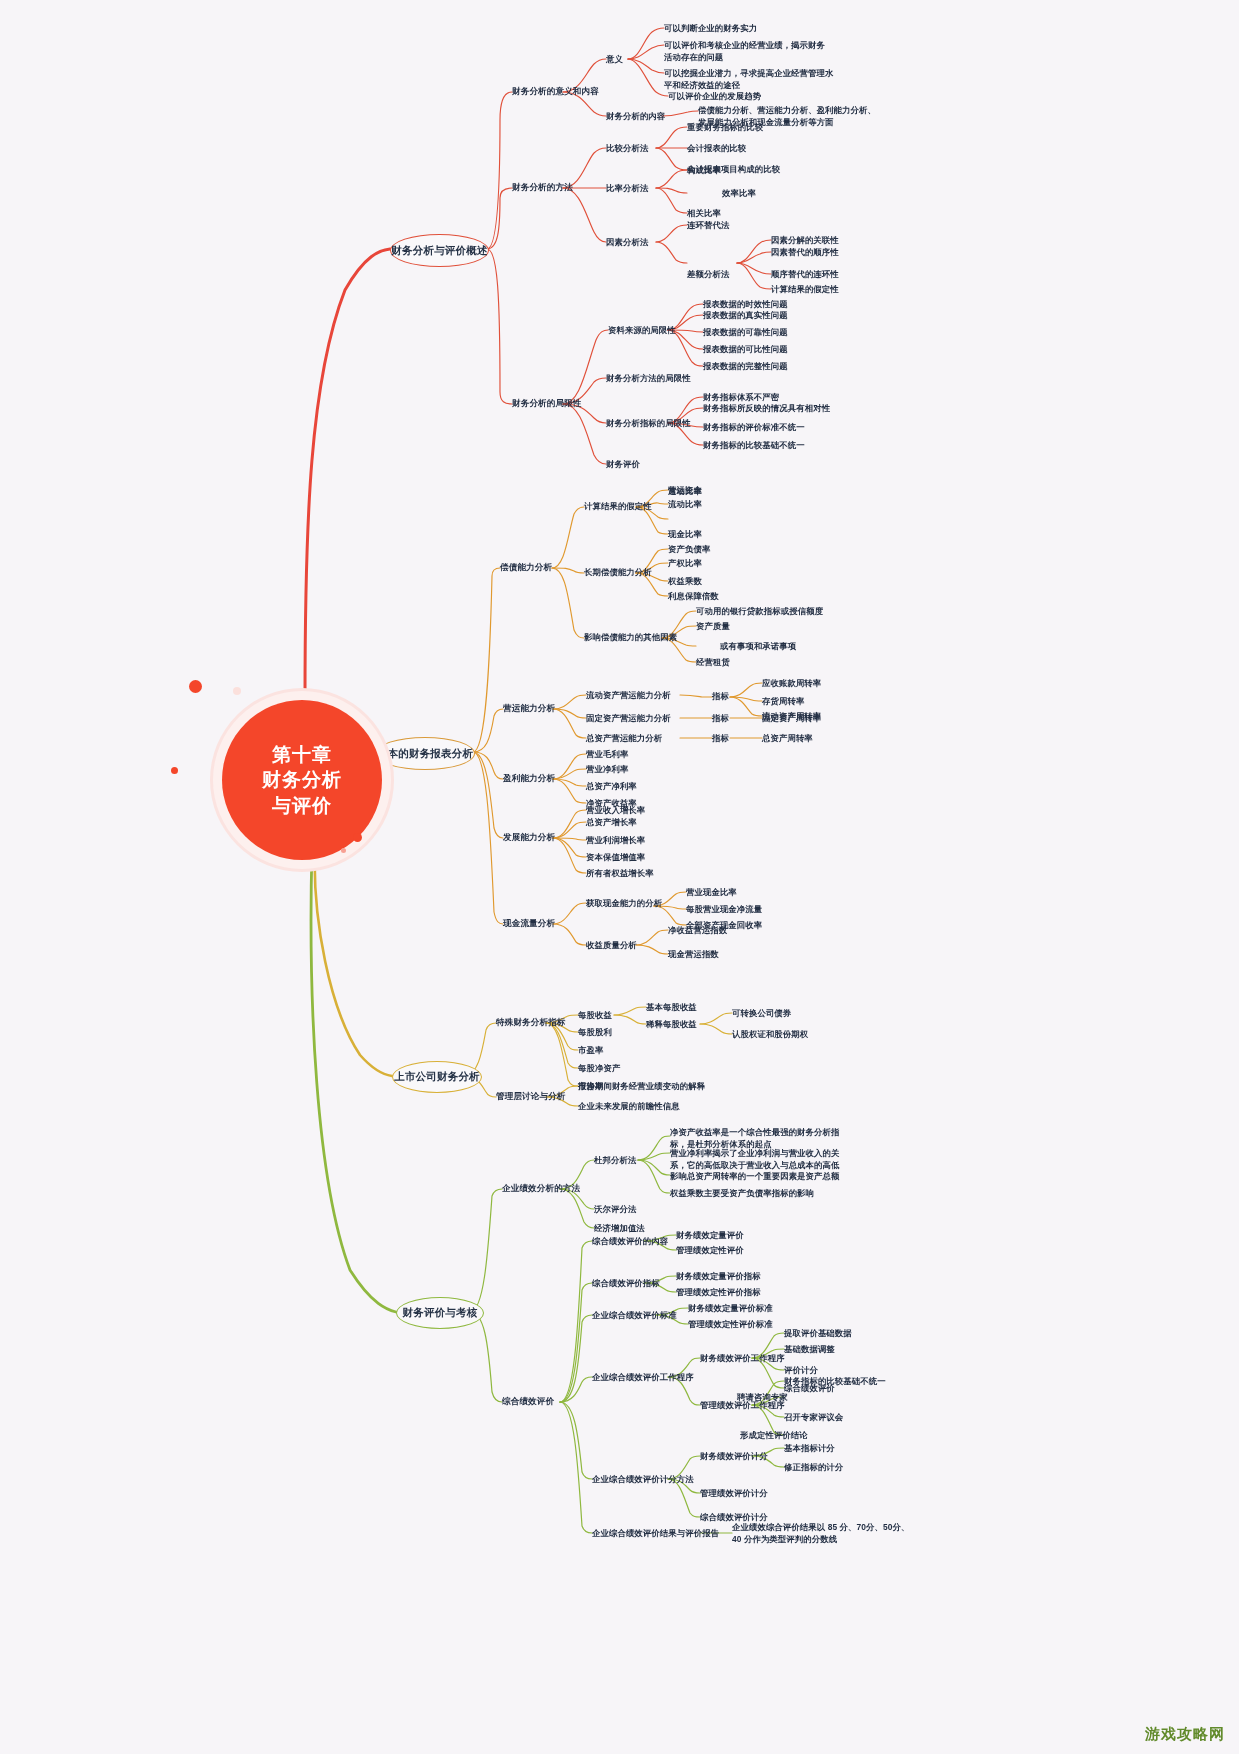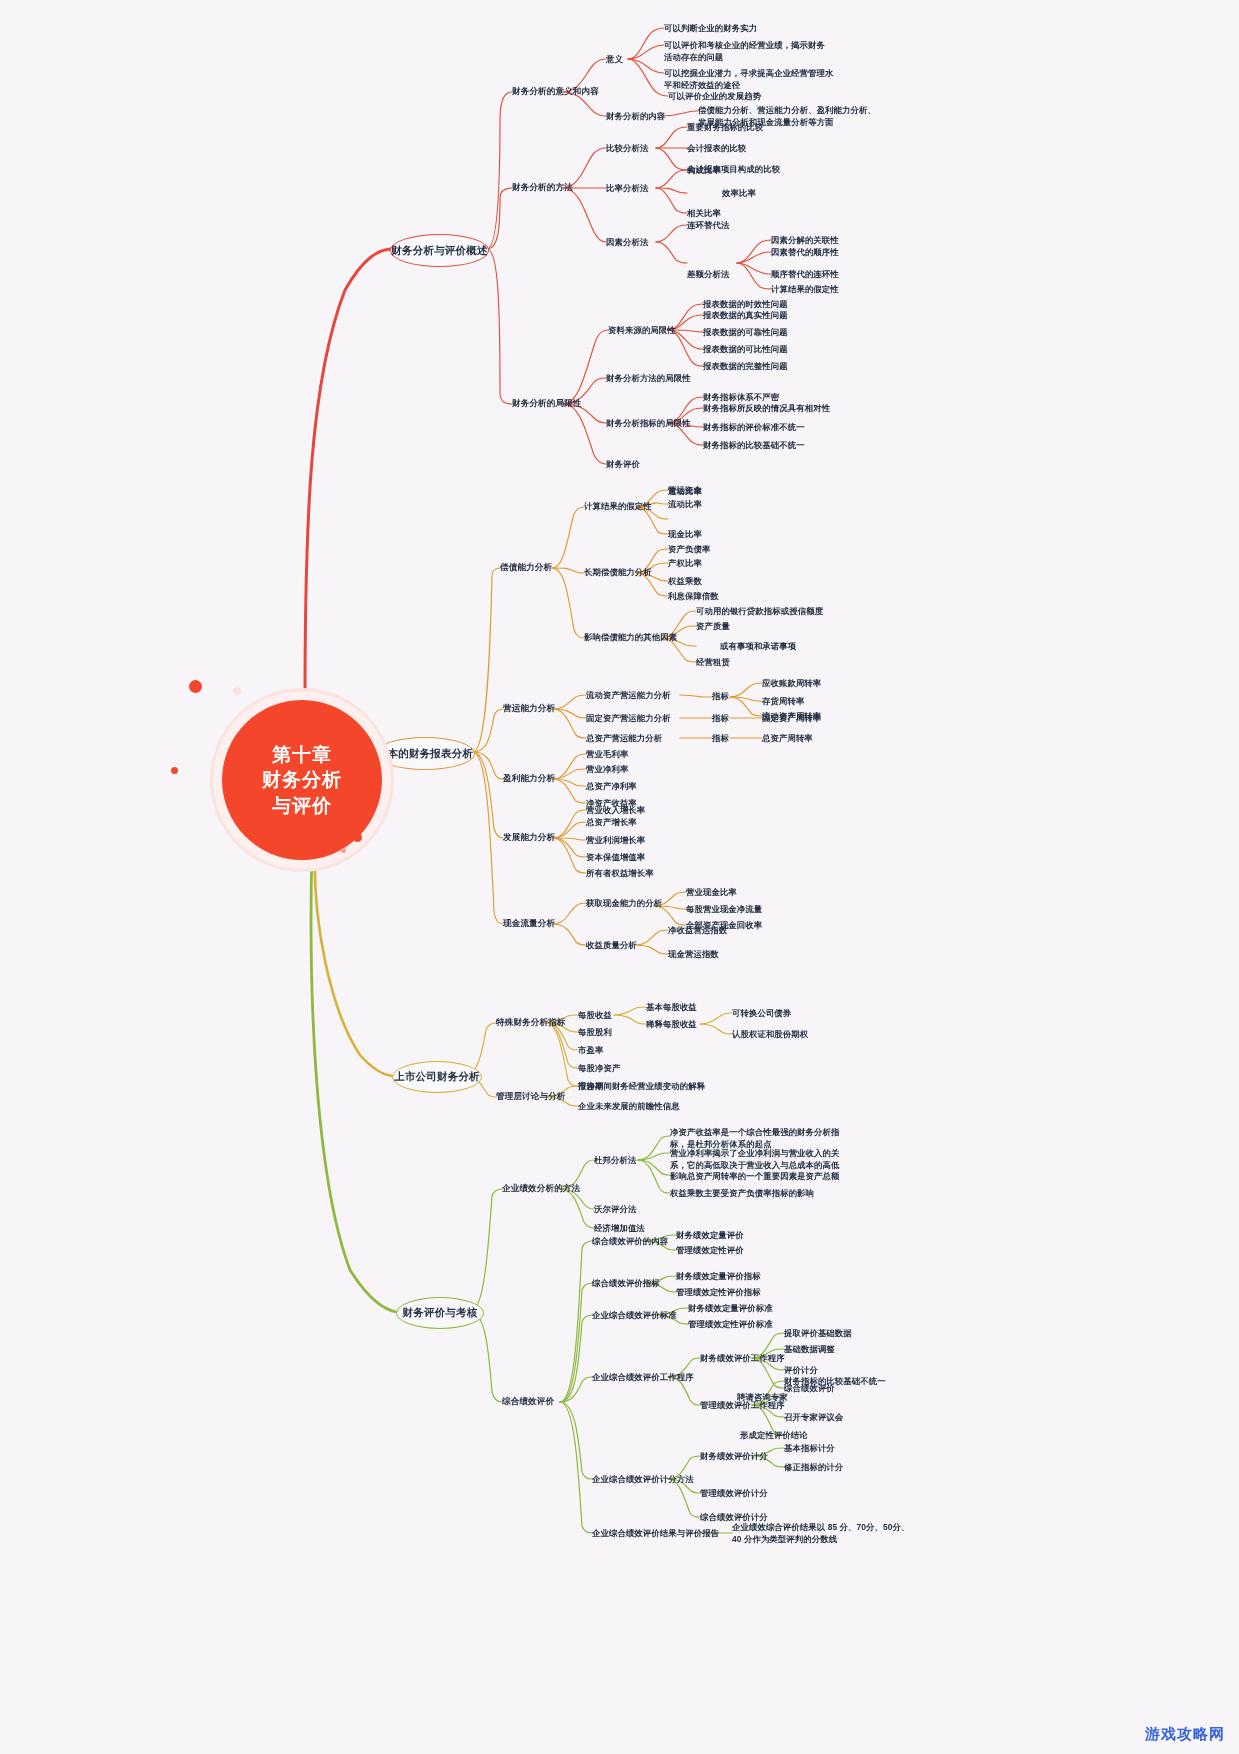--- a/index.html
+++ b/index.html
@@ -28,21 +28,21 @@
   .pill.orange{border-color:#d99a3a;}
   .pill.yellow{border-color:#d8b037;}
   .pill.green{border-color:#8fb83f;}
 
   
   .node{position:absolute;color:#232f44;font-size:8.4px;font-weight:bold;
       line-height:1.45;letter-spacing:.1px;z-index:3;white-space:nowrap;}
   .node.wrap{white-space:normal;}
   .node.lvl2{font-size:8.6px;}
 
-  .wm{position:absolute;right:14px;bottom:10px;color:#1d4ed8;font-size:15px;
+  .wm{position:absolute;right:14px;bottom:10px;color:#4d7c0f;font-size:15px;
       font-weight:bold;letter-spacing:1px;z-index:9;opacity:.88;}
 </style>
 </head>
 <body>
 
 <div id="canvas">
 
   <svg id="wires" viewBox="0 0 1239 1754">
     <g fill="none" stroke-width="2.2" stroke-linecap="round">
 

